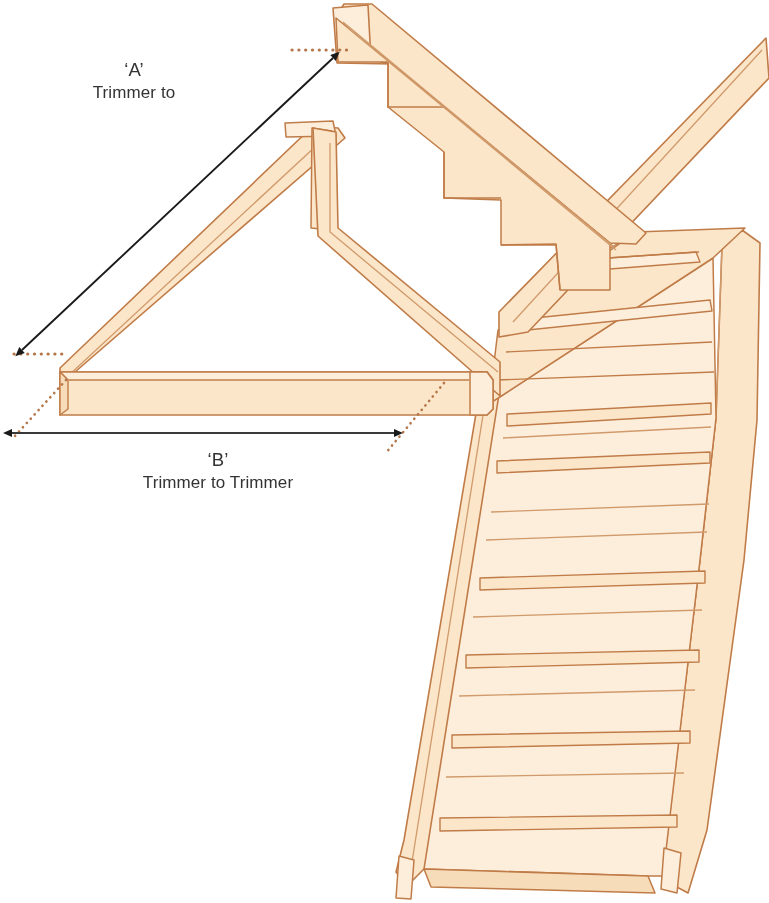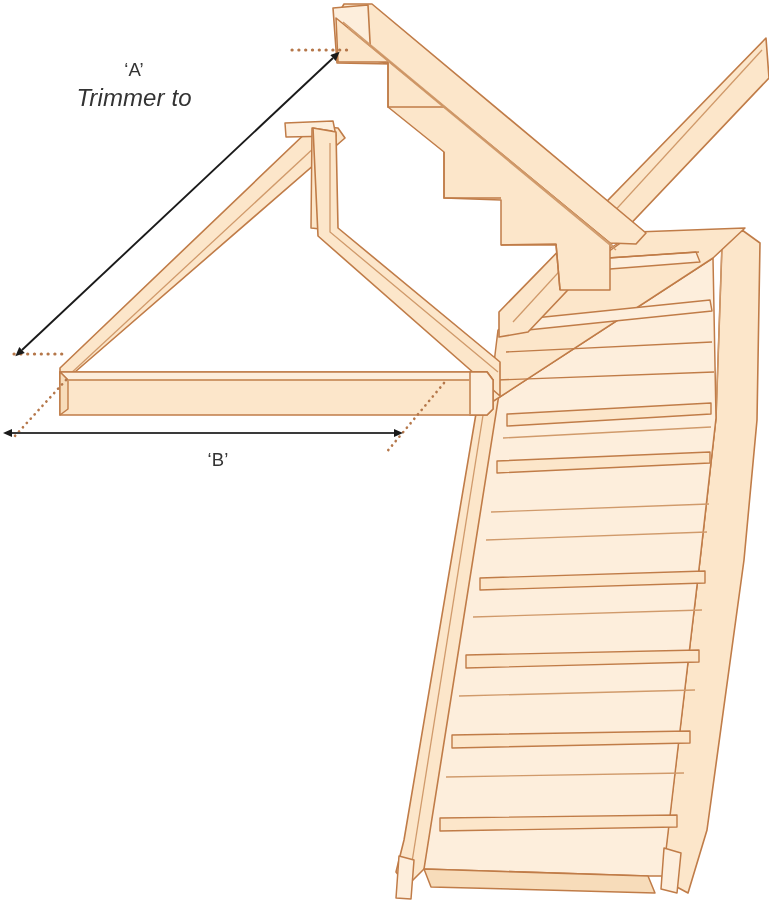--- a/index.html
+++ b/index.html
@@ -19,21 +19,21 @@
     text-align:center;
     color:#333333;
     line-height:1.30;
     letter-spacing:.1px;
     -webkit-font-smoothing:antialiased;
     white-space:nowrap;
   }
   #label-a{left:14px;top:58px;width:240px;font-size:18.5px;}
   #label-b{left:88px;top:448px;width:260px;font-size:18.5px;}
   .dim-letter{display:block;font-size:18.5px;}
-  .dim-desc{display:block;font-size:24px;font-style:italic;}
+  .dim-desc{display:block;font-size:17px;}
 </style>
 </head>
 <body>
 
 <div id="stage">
 
   <svg id="artboard" viewBox="0 0 769 903" xmlns="http://www.w3.org/2000/svg">
 
     <defs>
       <marker id="ah-start" markerWidth="11" markerHeight="11" refX="9.4" refY="4.2" orient="auto" markerUnits="userSpaceOnUse">
@@ -153,15 +153,16 @@
     </g>
   </svg>
 
   <div class="dim-label" id="label-a">
     <span class="dim-letter">‘A’</span>
     <span class="dim-desc">Trimmer to</span>
   </div>
 
   <div class="dim-label" id="label-b">
     <span class="dim-letter">‘B’</span>
+    <span class="dim-desc">Trimmer to Trimmer</span>
   </div>
 
 </div>
 
 </body></html>

